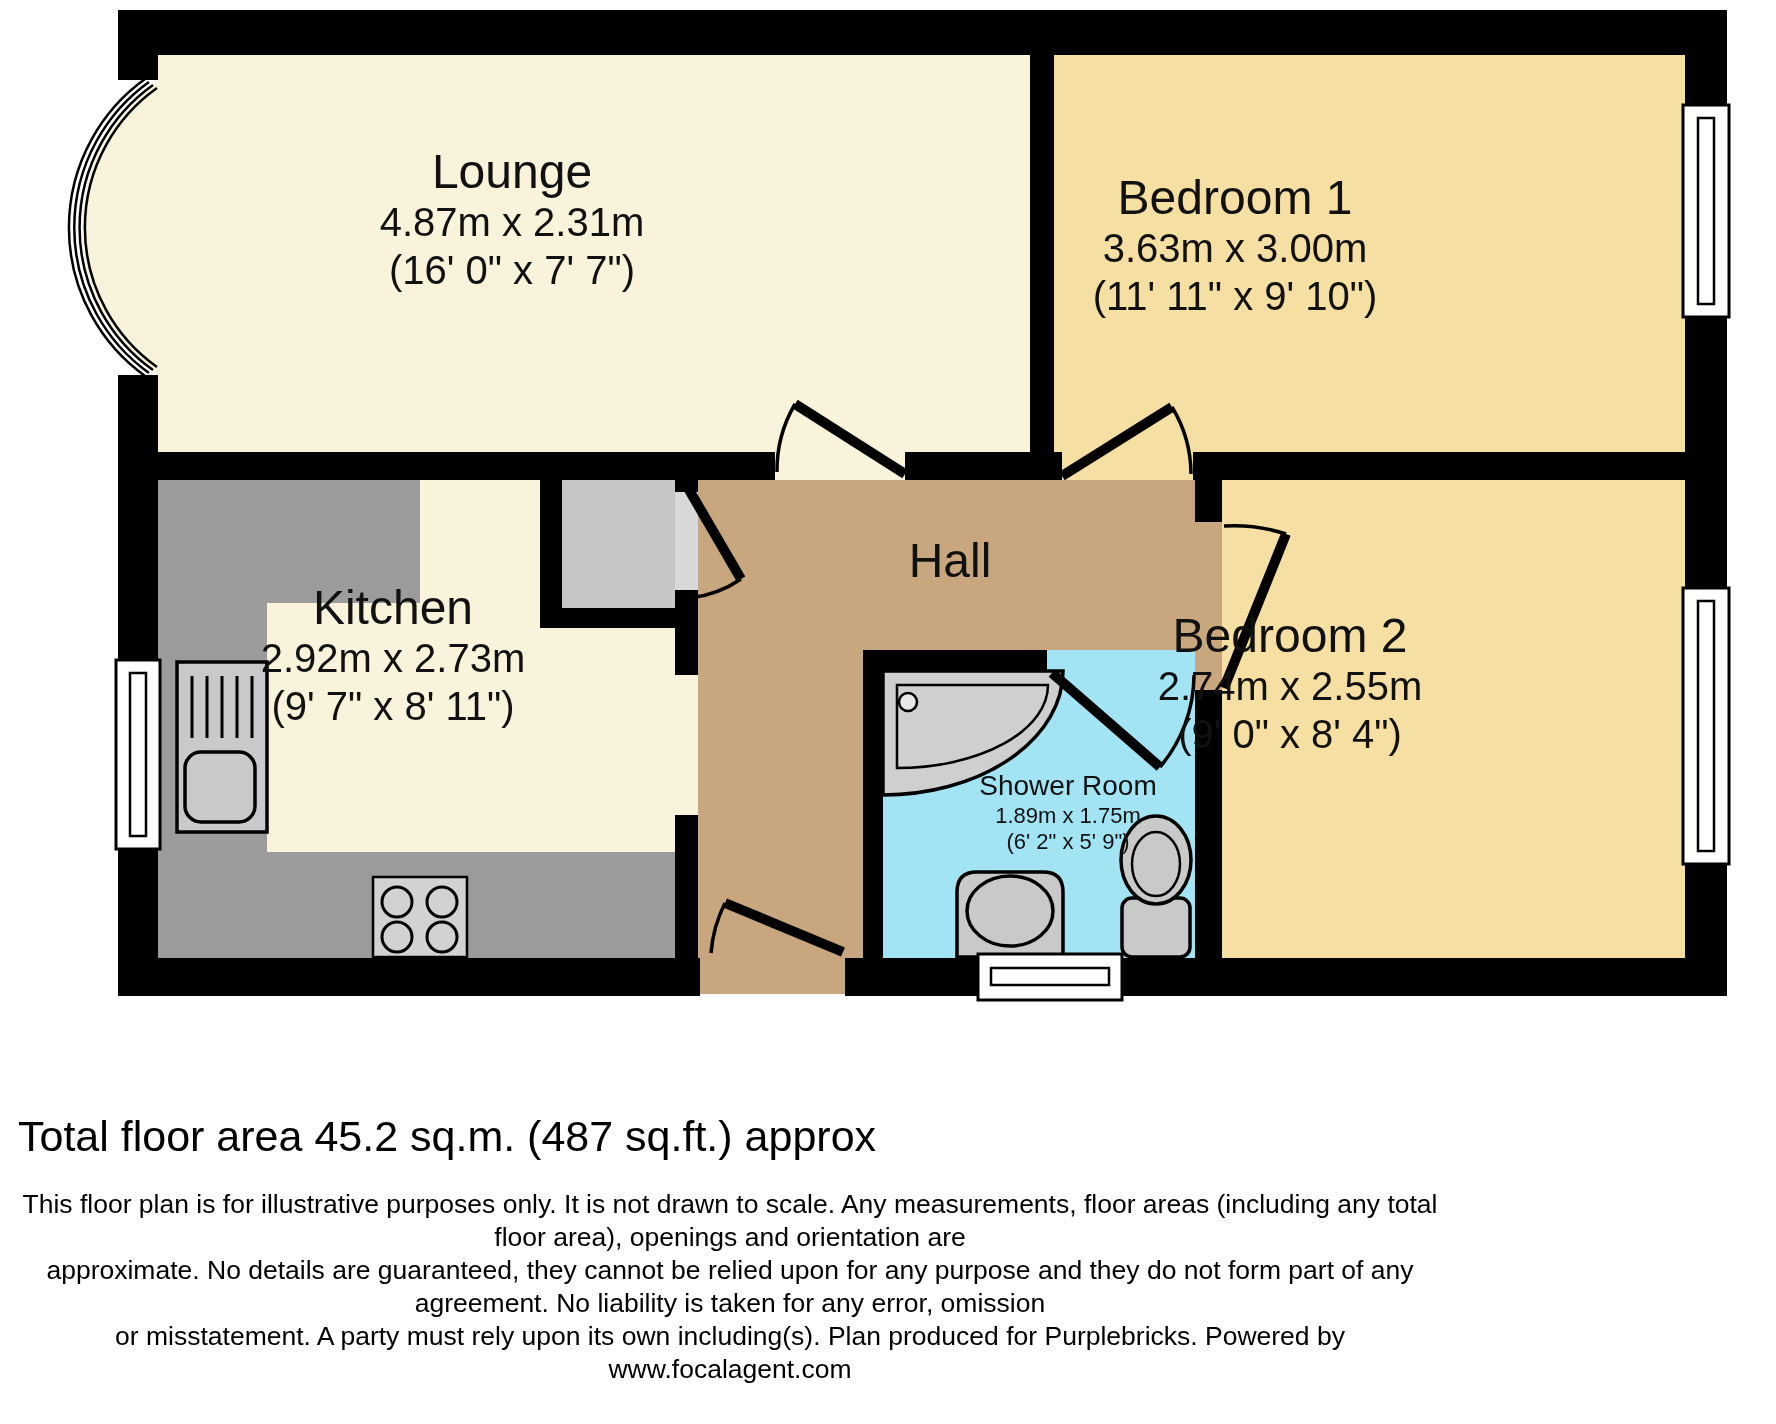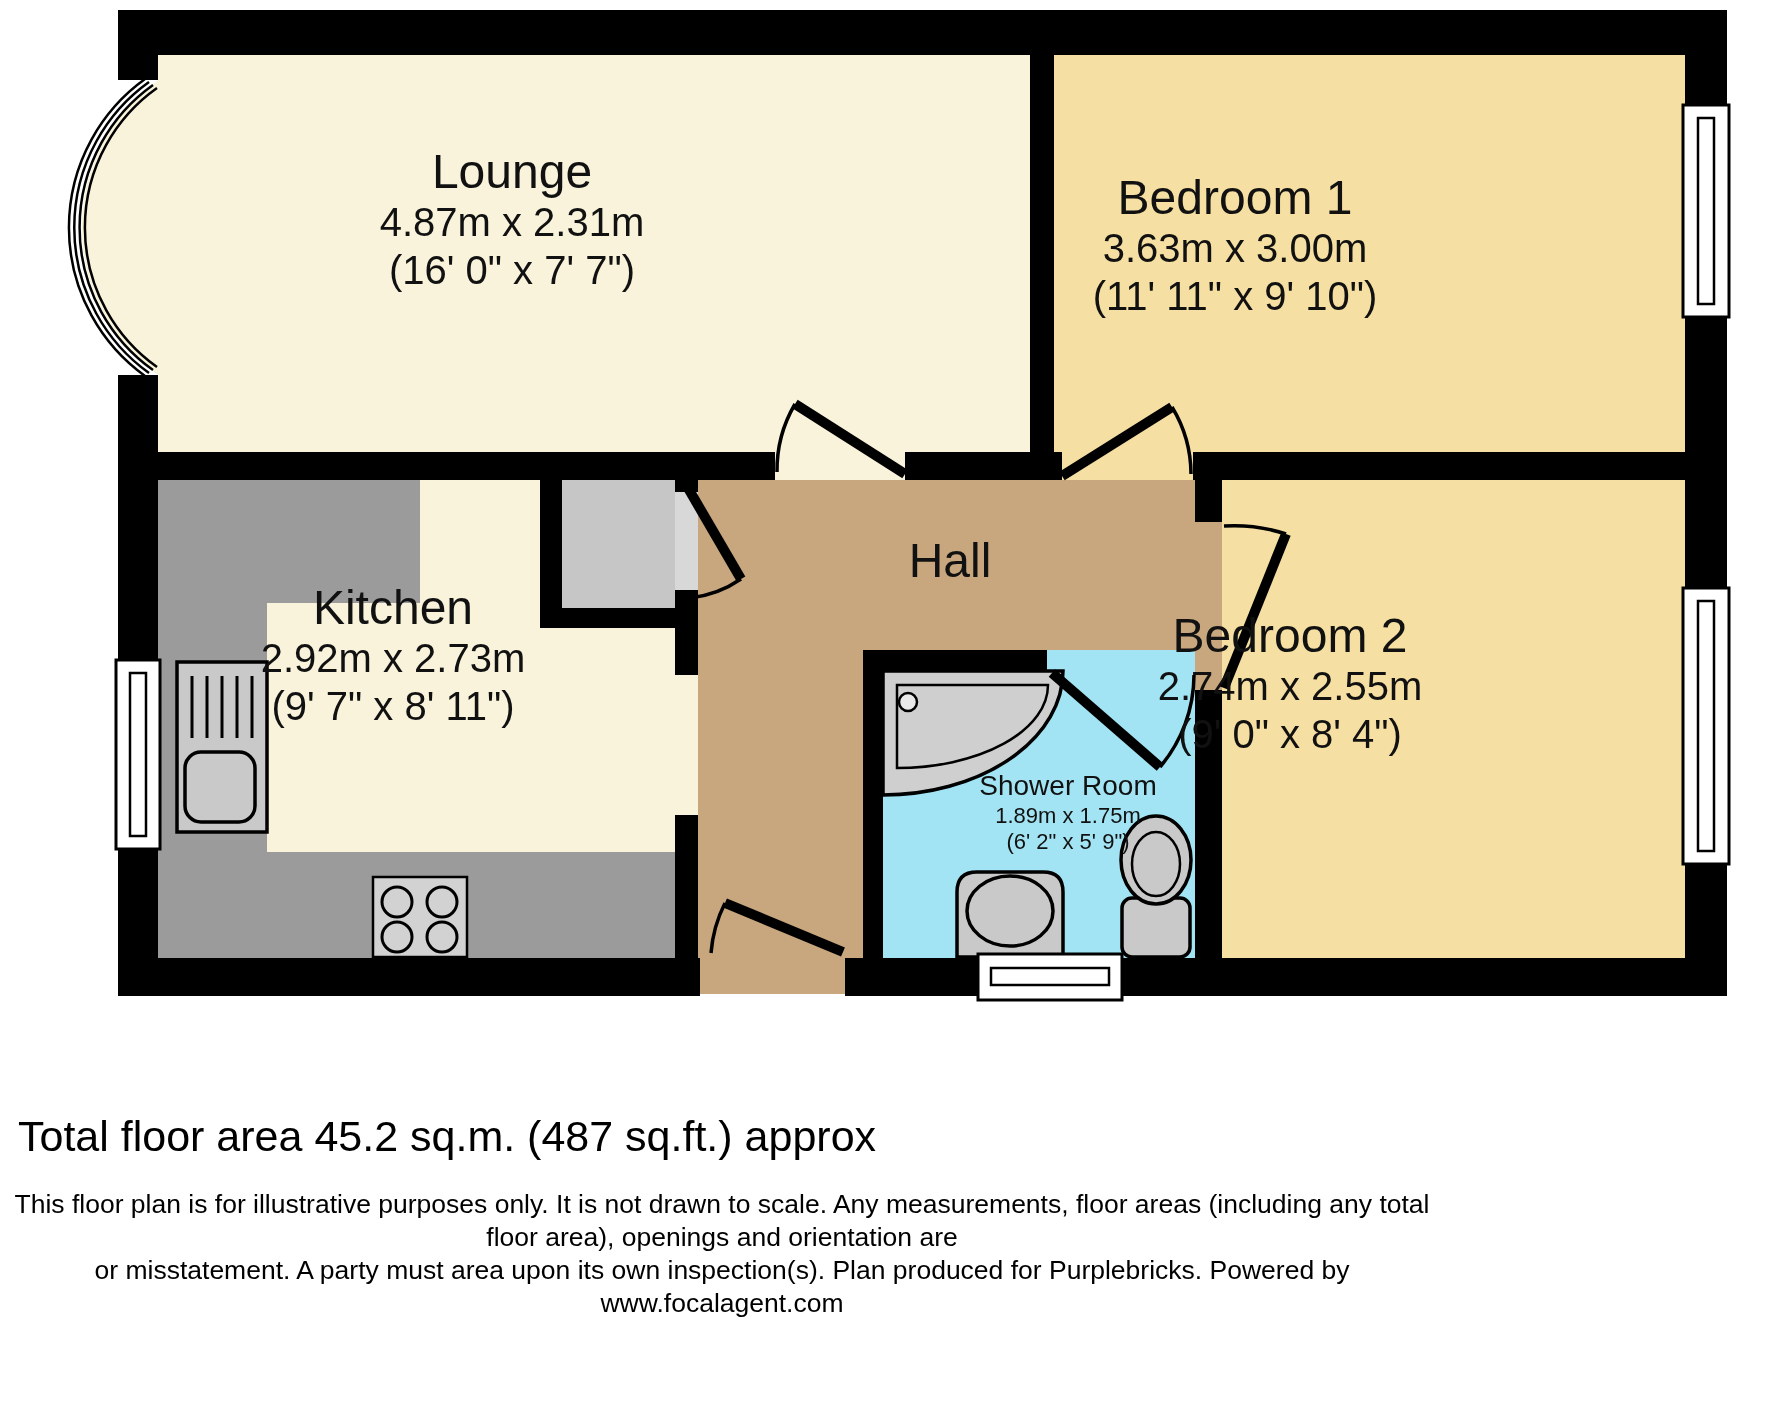--- a/index.html
+++ b/index.html
@@ -6,21 +6,21 @@
   body{width:1776px;height:1424px;position:relative;overflow:hidden;
        font-family:"Liberation Sans", sans-serif;color:#000;}
   #plan-wrap{position:absolute;left:0;top:0;width:1530px;height:1010px;}
   svg text{fill:#111;}
   .room-name{font-size:48px;}
   .room-dims{font-size:40px;}
   .sr-name{font-size:28px;}
   .sr-dims{font-size:22px;}
   .hall-name{font-size:48px;}
   #total-area{position:absolute;left:18px;top:1112px;font-size:43px;}
-  #disclaimer{position:absolute;left:4px;top:1188px;width:1436px;text-align:center;
+  #disclaimer{position:absolute;left:12px;top:1188px;width:1436px;text-align:center;
               font-size:26.5px;line-height:33px;}
 </style>
 </head>
 <body>
 
 <div id="plan-wrap">
 <svg width="1776" height="1010" viewBox="0 0 1776 1010">
 
   <g>
     <rect x="158" y="55" width="872" height="397" fill="#f8f3da"></rect>
@@ -182,14 +182,15 @@
     <text x="1290" y="700" class="room-dims">2.74m x 2.55m</text>
     <text x="1290" y="748" class="room-dims">(9' 0" x 8' 4")</text>
   </g>
 </svg>
 </div>
 
 <div id="total-area">Total floor area 45.2 sq.m. (487 sq.ft.) approx</div>
 
 <div id="disclaimer">
   <div>This floor plan is for illustrative purposes only. It is not drawn to scale. Any measurements, floor areas (including any total floor area), openings and orientation are</div>
-  <div>or misstatement. A party must area upon its own inspection(s). Plan produced for Purplebricks. Powered by www.focalagent.com</div>
+  <div>approximate. No details are guaranteed, they cannot be relied upon for any purpose and they do not form part of any agreement. No liability is taken for any error, omission</div>
+  <div>or misstatement. A party must rely upon its own including(s). Plan produced for Purplebricks. Powered by www.focalagent.com</div>
 </div>
 
 </body></html>

